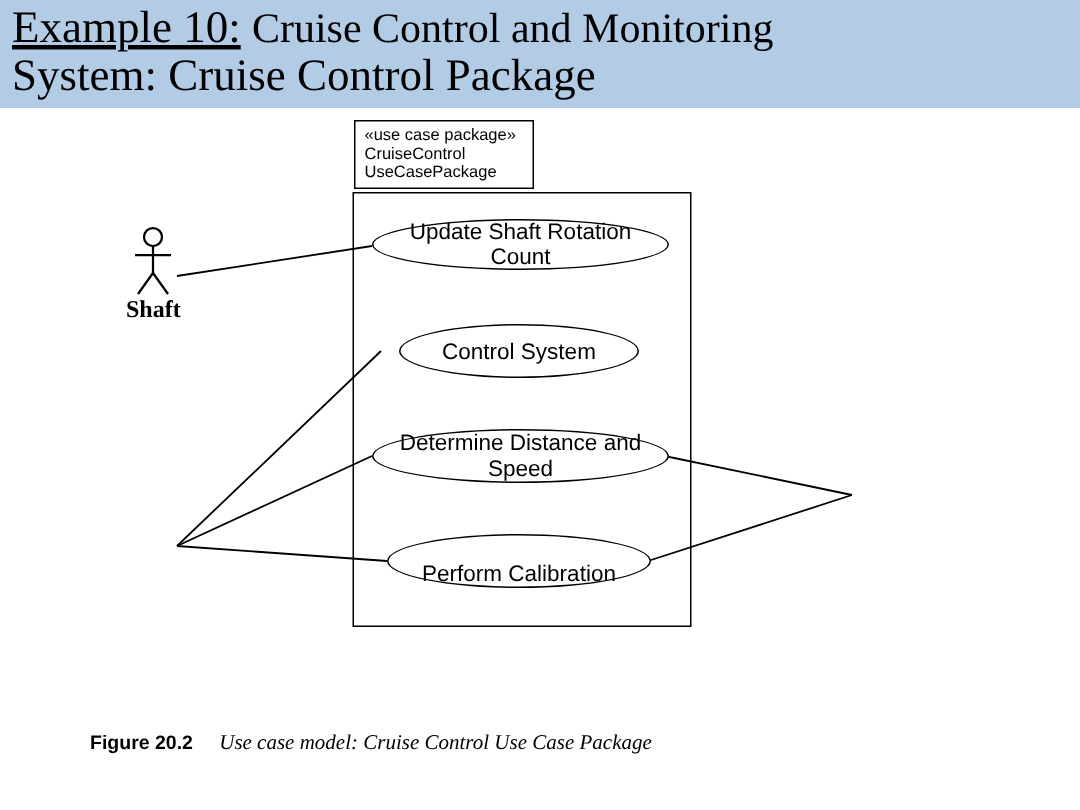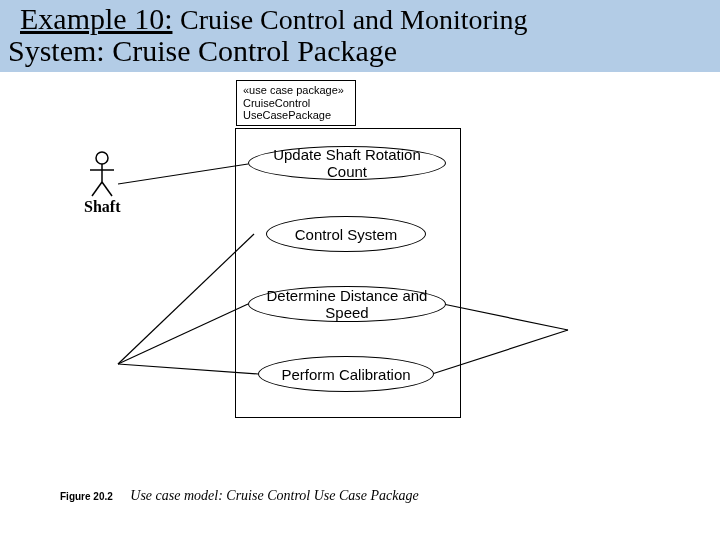--- a/index.html
+++ b/index.html
@@ -1,29 +1,29 @@
 <!DOCTYPE html>
 <html><head>
 <meta charset="utf-8">
 <style>
   * { box-sizing: border-box; margin: 0; padding: 0; }
   body { width: 720px; height: 540px; font-family: "Times New Roman", serif; background: #fff; overflow: hidden; }
   .header { background: #b3cce6; padding: 2px 8px 4px 8px; }
   .title-line { font-size: 30px; }
-  .title-prefix { text-decoration: underline; margin-left: 12px; }
+  .title-prefix { text-decoration: underline; }
   .title-suffix { font-size: 28px; }
   .subtitle { font-size: 30px; margin-top: -2px; }
   .diagram { position: relative; width: 720px; height: 440px; background: #fff; }
   .pkg-box { position: absolute; border: 1.5px solid #000; }
   .pkg-tab { position: absolute; border: 1.5px solid #000; background: #fff; text-align: left; font-family: Arial, sans-serif; font-size: 11px; line-height: 1.15; padding: 3px 6px; }
   .usecase { position: absolute; border: 1.5px solid #000; border-radius: 50%; background: #fff; text-align: center; font-family: Arial, sans-serif; font-size: 15px; display: flex; align-items: center; justify-content: center; padding: 0 10px; }
   .actor { position: absolute; text-align: right; font-family: Liberation Serif, serif; font-size: 16px; font-weight: bold; }
   .actor svg { display: block; margin: 0 auto; }
   .caption { position: absolute; left: 60px; bottom: 8px; font-family: "Times New Roman", serif; font-size: 14px; }
-  .fig-num { font-family: Arial, sans-serif; font-weight: bold; font-size: 10px; margin-right: 14px; }
+  .fig-num { font-family: Arial, sans-serif; font-weight: bold; font-size: 13px; margin-right: 14px; }
   .fig-text { font-style: italic; }
   svg.lines { position: absolute; left: 0; top: 0; pointer-events: none; }
 </style>
 </head>
 <body>
 
 <div class="header">
   <div class="title-line">
     <span class="title-prefix">Example 10:</span>
     <span class="title-suffix">Cruise Control and Monitoring</span>
@@ -51,21 +51,21 @@
 
   <div class="usecase" style="left:248px; top:74px; width:198px; height:34px;">
     <span>Update Shaft Rotation Count</span>
   </div>
   <div class="usecase" style="left:266px; top:144px; width:160px; height:36px;">
     <span>Control System</span>
   </div>
   <div class="usecase" style="left:248px; top:214px; width:198px; height:36px;">
     <span>Determine Distance and Speed</span>
   </div>
-  <div class="usecase" style="left:258px; top:284px; width:176px; height:36px;">
+  <div class="usecase" style="left:258px; top:284px; width:176px; height:36px;align-items:flex-end;">
     <span>Perform Calibration</span>
   </div>
 
   <div class="actor" style="left:84px; top:78px;">
     <svg width="32" height="48" viewBox="0 0 32 48">
       <circle cx="16" cy="8" r="6" fill="none" stroke="#000" stroke-width="1.5"></circle>
       <line x1="16" y1="14" x2="16" y2="32" stroke="#000" stroke-width="1.5"></line>
       <line x1="4" y1="20" x2="28" y2="20" stroke="#000" stroke-width="1.5"></line>
       <line x1="16" y1="32" x2="6" y2="46" stroke="#000" stroke-width="1.5"></line>
       <line x1="16" y1="32" x2="26" y2="46" stroke="#000" stroke-width="1.5"></line>

